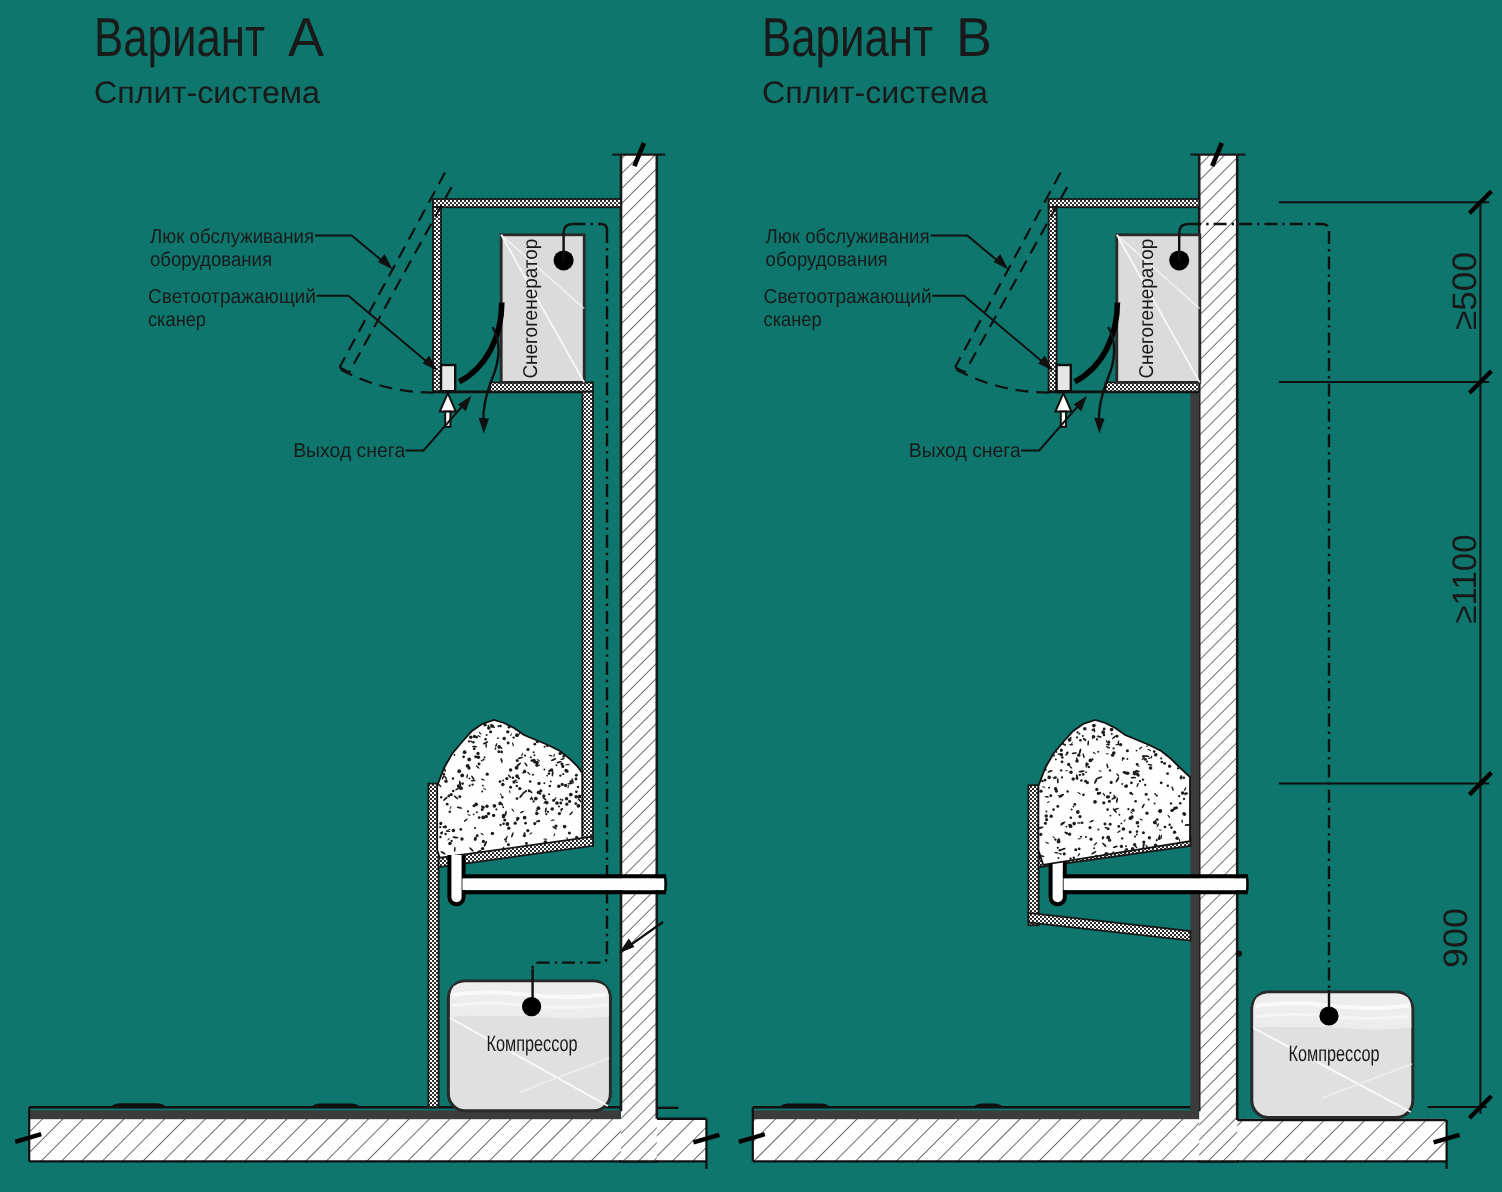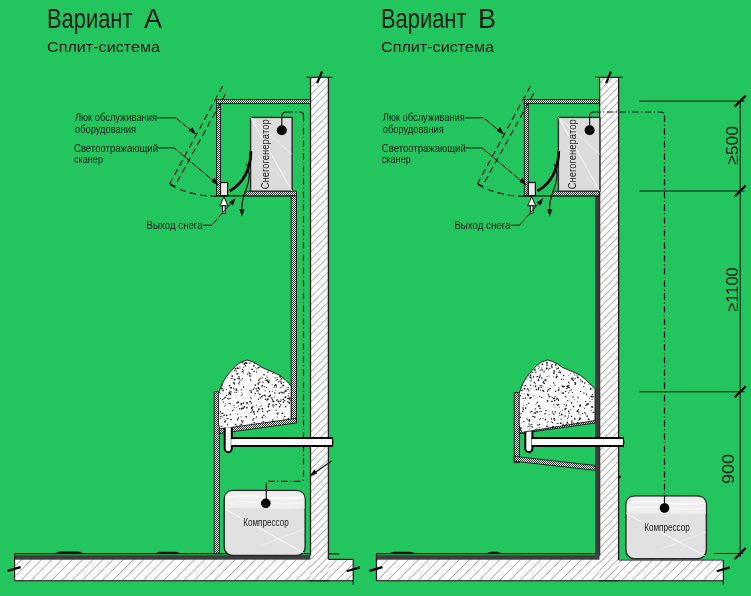--- a/index.html
+++ b/index.html
@@ -1,16 +1,16 @@
 <!DOCTYPE html>
 <html><head>
 <meta charset="utf-8">
 <style>
   html,body{margin:0;padding:0;background:#ffffff;}
-  #page{position:relative;width:751px;height:596px;background:#22c55e;overflow:hidden;
+  #page{position:relative;width:751px;height:596px;background:#0f766e;overflow:hidden;
         font-family:"Liberation Sans", sans-serif;}
   svg{position:absolute;left:0;top:0;opacity:0.999;will-change:opacity;}
   text{font-family:"Liberation Sans", sans-serif;fill:#1a1a1a;}
 </style>
 </head>
 <body>
 <div id="page">
 <svg width="751" height="596" viewBox="0 0 751 596">
 <defs>
   <pattern id="hw" width="5.3" height="5.3" patternUnits="userSpaceOnUse" patternTransform="rotate(-45)">

